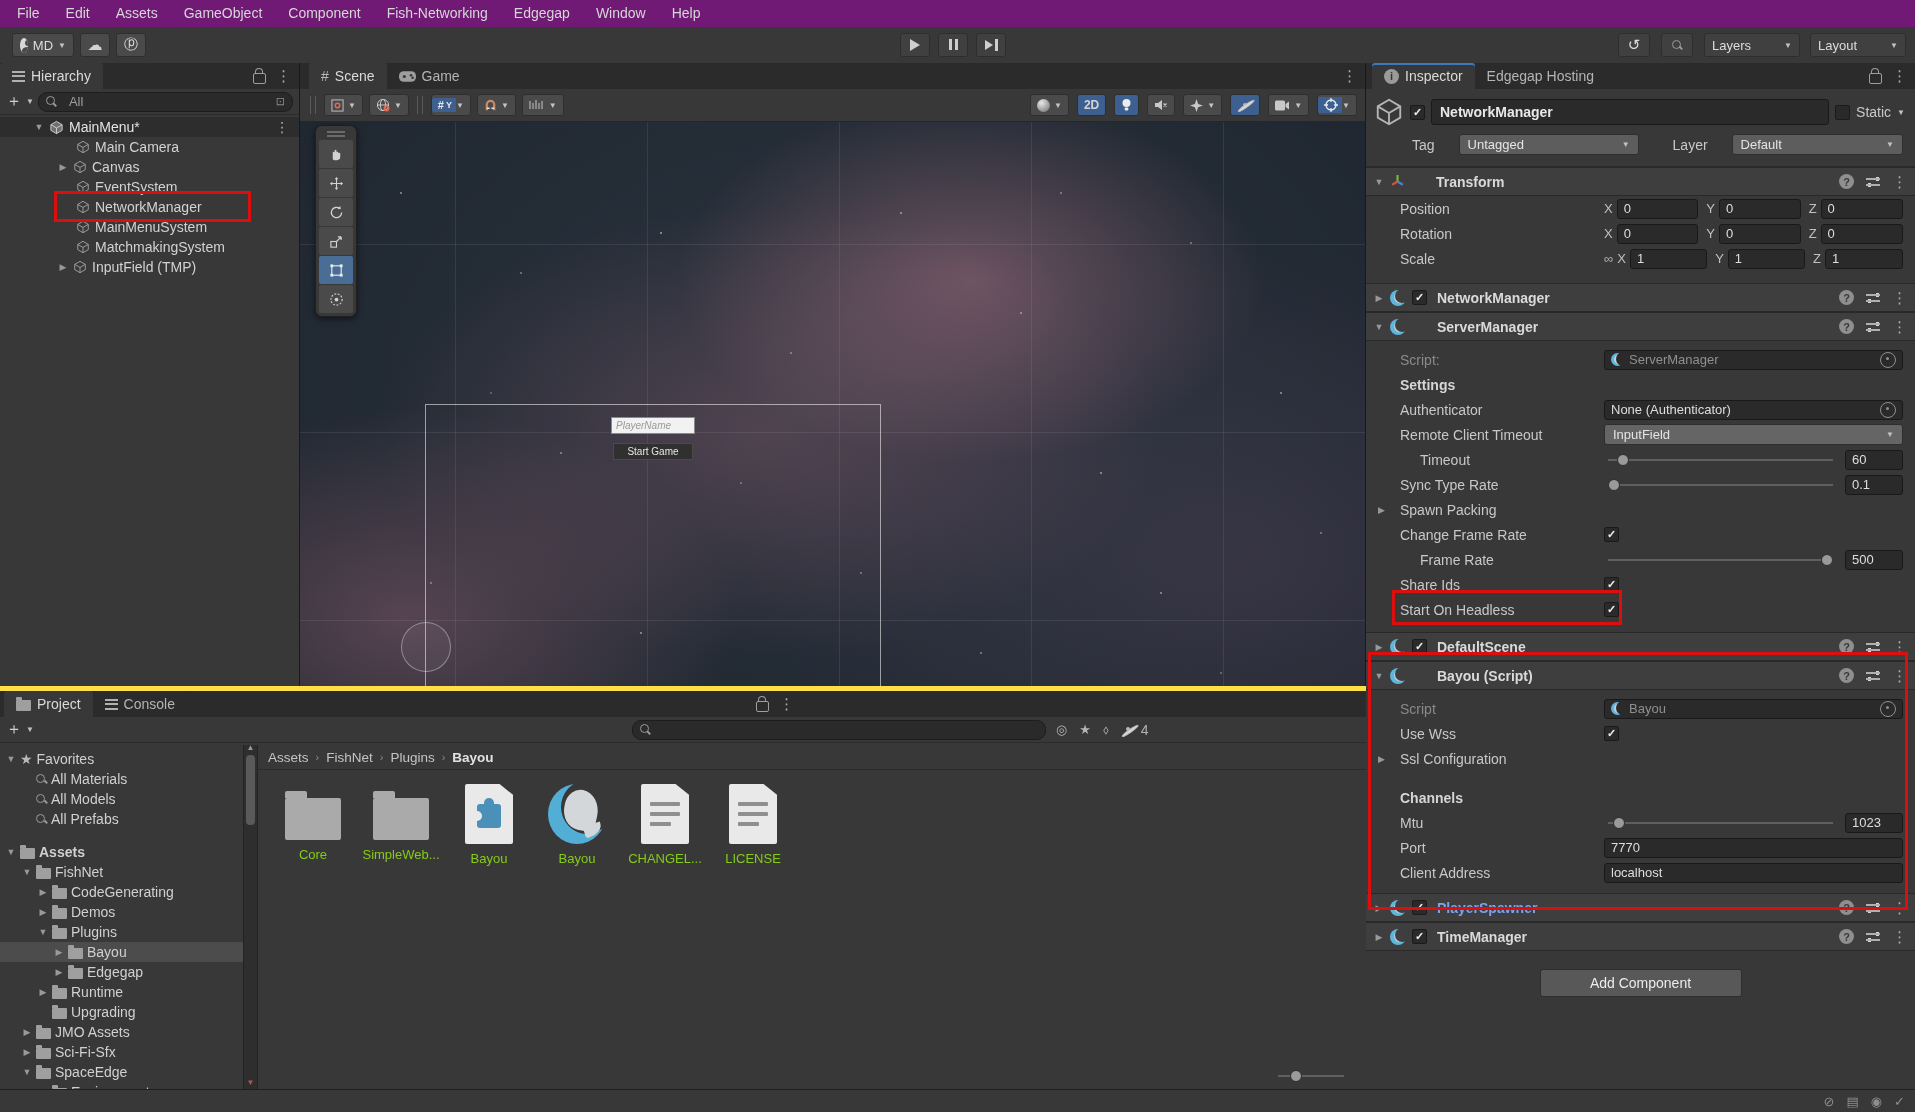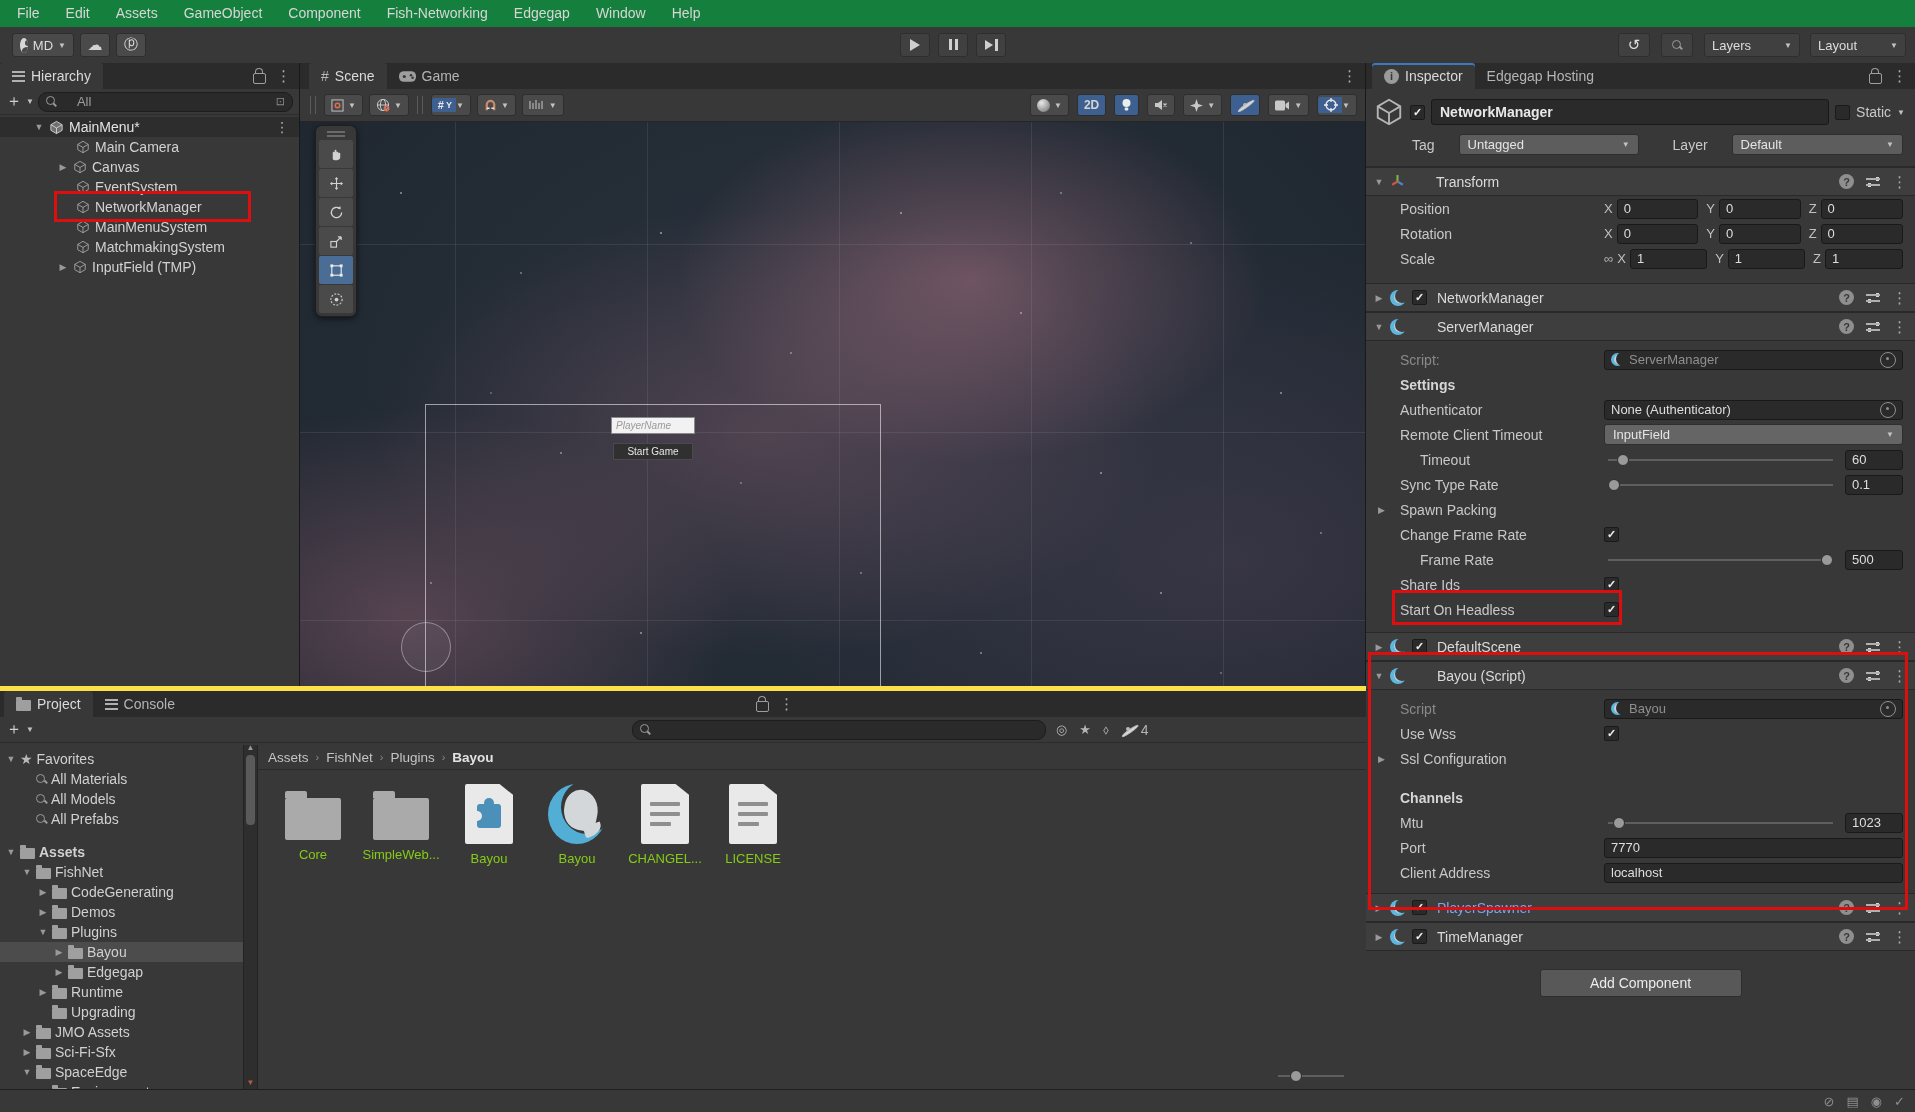--- a/index.html
+++ b/index.html
@@ -1,18 +1,18 @@
 <!DOCTYPE html>
 <html><head>
 <meta charset="utf-8">
 <style>
   html,body{margin:0;padding:0;background:#191919}
   #root{position:relative;width:1915px;height:1112px;background:#383838;font-family:"Liberation Sans",sans-serif;font-size:14px;color:#c8c8c8;overflow:hidden}
   
-  .menubar{position:absolute;left:0;top:0;right:0;height:27px;background:#15803d;display:flex;align-items:center;padding-left:4px}
+  .menubar{position:absolute;left:0;top:0;right:0;height:27px;background:#701a75;display:flex;align-items:center;padding-left:4px}
   .menu-item{padding:0 13px;font-size:14px;color:#d6d6d6;line-height:27px}
   .maintoolbar{position:absolute;left:0;top:27px;right:0;height:36px;background:#383838;border-bottom:1px solid #1e1e1e}
   .tbtn{position:absolute;top:6px;height:24px;background:#4a4a4a;border:1px solid #2e2e2e;border-radius:3px;display:flex;align-items:center;justify-content:center;gap:5px;color:#dcdcdc;font-size:13px;padding:0 7px;box-sizing:border-box}
   .tbtn.flat{background:#404040}
   .caret{font-size:8px;color:#c2c2c2}
   .person{width:15px;height:15px;border-radius:50%;background:#d8d8d8;position:relative;overflow:hidden}
   .person::before{content:"";position:absolute;left:4.5px;top:2.5px;width:6px;height:6px;border-radius:50%;background:#4a4a4a}
   .person::after{content:"";position:absolute;left:2px;top:9px;width:11px;height:7px;border-radius:50% 50% 0 0;background:#4a4a4a}
   .cloud-g{font-size:15px;color:#d2d2d2}
   .playbar .bar{display:inline-block;width:3px;height:11px;background:#cfcfcf;margin:0 1.5px}
@@ -32,21 +32,21 @@
   .folder-s::before{content:"";position:absolute;top:-3px;left:0;width:6px;height:3px;background:#9f9f9f;border-radius:1px 1px 0 0}
   
   .panel{position:absolute;background:#383838;box-sizing:border-box}
   #hierarchy{left:0;top:63px;width:300px;height:623px;border-right:1px solid #191919}
   #sceneview{left:300px;top:63px;width:1066px;height:623px;border-right:1px solid #191919}
   #inspector{left:1366px;top:63px;width:549px;height:1026px}
   #project{left:0;top:686px;width:1366px;height:403px;border-top:5px solid #fde047}
   #statusbar{left:0;top:1089px;width:1915px;height:23px;background:#383838;border-top:1px solid #1f1f1f;position:absolute;display:flex;justify-content:flex-end;align-items:center;gap:12px;padding-right:10px;box-sizing:border-box;color:#8f8f8f;font-size:13px}
   
   .panel-toolbar{position:absolute;left:0;right:0;top:26px;height:26px;background:#383838;border-bottom:1px solid #2c2c2c;display:flex;align-items:center;padding:0 6px;gap:4px;box-sizing:border-box}
-  .searchbox{flex:1;height:18px;background:#2a2a2a;border:1px solid #1d1d1d;border-radius:9px;display:flex;align-items:center;gap:20px;padding:0 7px;color:#9e9e9e;font-size:13px}
+  .searchbox{flex:1;height:18px;background:#2a2a2a;border:1px solid #1d1d1d;border-radius:9px;display:flex;align-items:center;gap:12px;padding:0 7px;color:#9e9e9e;font-size:13px}
   .mag{width:11px;height:11px;position:relative;flex:0 0 auto}
   .mag::before{content:"";position:absolute;left:0;top:0;width:7px;height:7px;border:1.5px solid #9a9a9a;border-radius:50%}
   .mag::after{content:"";position:absolute;left:7.5px;top:7.5px;width:4px;height:1.5px;background:#9a9a9a;transform:rotate(45deg)}
   .tree{position:absolute;left:0;right:0;top:54px;bottom:0;overflow:hidden}
   .hrow{height:20px;display:flex;align-items:center;gap:5px;color:#d2d2d2;font-size:14px}
   .tri{font-size:9px;color:#999;width:10px;text-align:center;flex:0 0 auto}
   .hkebab{margin-left:auto;padding-right:10px;color:#b0b0b0}
   
   .scene-toolbar{position:absolute;left:0;right:0;top:26px;height:33px;background:#383838;border-bottom:1px solid #262626;display:flex;align-items:center;padding:0 8px;gap:6px;box-sizing:border-box}
   .sbtn{height:22px;background:#4a4a4a;border:1px solid #2e2e2e;border-radius:3px;display:flex;align-items:center;gap:4px;padding:0 6px;color:#d4d4d4;font-size:12px;box-sizing:border-box}
@@ -76,21 +76,21 @@
   .icontent{position:absolute;left:0;right:0;top:26px;bottom:0;overflow:hidden}
   .go-row1{display:flex;align-items:center;gap:6px;padding:8px 10px 0 8px}
   .go-row2{display:flex;align-items:center;gap:24px;padding:7px 12px 9px 46px}
   .namefield{flex:1;height:24px;background:#2a2a2a;border:1px solid #191919;border-radius:3px;display:flex;align-items:center;padding:0 8px;color:#e8e8e8;font-weight:bold;font-size:14px}
   .cb{width:15px;height:15px;background:#2a2a2a;border:1px solid #1a1a1a;border-radius:2px;display:inline-flex;align-items:center;justify-content:center;flex:0 0 auto;box-sizing:border-box}
   .cb.on::after{content:"✓";color:#ececec;font-size:11px;font-weight:bold;line-height:1}
   .dd{height:21px;background:#5d5d5d;border:1px solid #2e2e2e;border-radius:3px;display:flex;align-items:center;padding:0 8px;color:#e4e4e4;font-size:13px;box-sizing:border-box}
   .dd .caret{margin-left:auto}
   .divider{height:1px;background:#2a2a2a;margin-top:2px}
   .chead{height:27px;display:flex;align-items:center;background:#3e3e3e;border-top:1px solid #292929;border-bottom:1px solid #292929;padding:0 8px;gap:6px}
-  .ctitle{font-weight:normal;color:#dadada;font-size:14px;margin-left:4px}
+  .ctitle{font-weight:bold;color:#dadada;font-size:14px;margin-left:4px}
   .ctitle.blue{color:#7ba4f0}
   .chead .right{margin-left:auto;display:flex;align-items:center;gap:12px}
   .qmark{width:15px;height:15px;border-radius:50%;background:#8f8f8f;color:#383838;font-size:11px;font-weight:bold;display:flex;align-items:center;justify-content:center}
   .preset{width:14px;height:12px;background:
      linear-gradient(#b0b0b0 0 0) 0 2px/14px 2px no-repeat,
      linear-gradient(#b0b0b0 0 0) 0 8px/14px 2px no-repeat,
      radial-gradient(circle 2.5px, #d8d8d8 95%, transparent) 9px 0px/5px 6px no-repeat,
      radial-gradient(circle 2.5px, #d8d8d8 95%, transparent) 1px 6px/5px 6px no-repeat}
   .irow{display:flex;align-items:center;height:25px;padding:0 12px 0 34px}
   .ilabel{flex:0 0 204px;color:#c8c8c8;font-size:14px;white-space:nowrap;display:flex;align-items:center}

